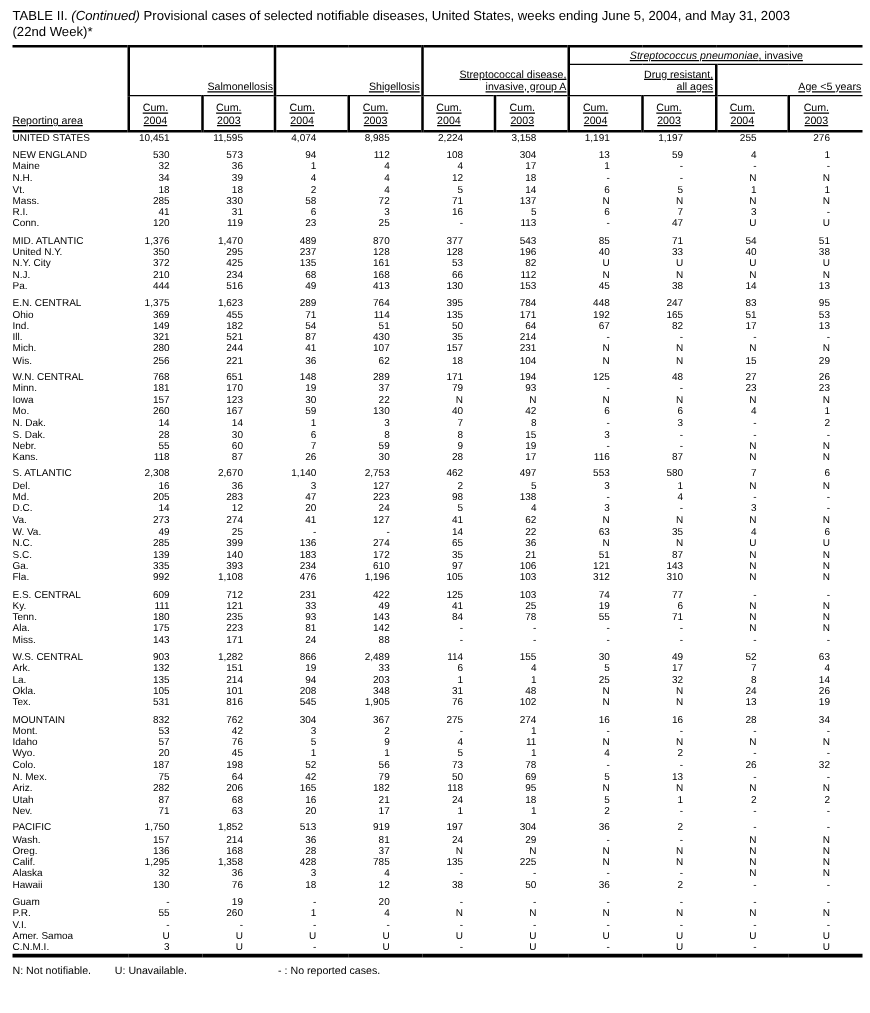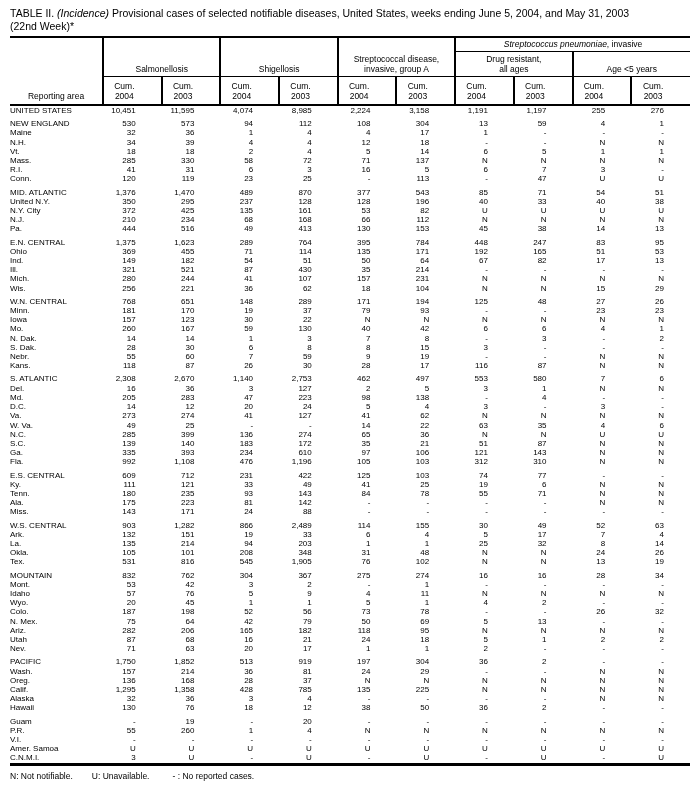--- a/index.html
+++ b/index.html
@@ -2,43 +2,43 @@
 <html><head>
 <meta charset="utf-8">
 <style>
   html,body{margin:0;padding:0;background:#fff;color:#000;}
   body{width:696px;height:810px;font-family:"Liberation Sans","DejaVu Sans",sans-serif;-webkit-font-smoothing:antialiased;}
   .page{padding:7px 6px 0 10px;}
   .title{font-size:10.5px;line-height:13px;letter-spacing:0;margin-bottom:3px;width:684px;}
   table.t{border-collapse:collapse;table-layout:fixed;width:680px;border-top:2.5px solid #000;border-bottom:3px solid #000;}
   col.c-area{width:93px;}
   col.c-num{width:58.7px;}
-  thead th{font-weight:normal;font-size:8.5px;padding:0;vertical-align:bottom;}
+  thead th{font-weight:normal;font-size:8.5px;padding:0;vertical-align:bottom;text-decoration:underline;}
   thead{border-bottom:2.5px solid #000;}
-  th.area{text-align:center;vertical-align:bottom;padding:0 0 3px 0;}
+  th.area{text-align:left;vertical-align:bottom;padding:0 0 3px 0;}
   th.vl{border-left:2px solid #000;}
   th.pneumo{border-bottom:1.2px solid #000;text-align:center;vertical-align:middle;height:13px;line-height:11px;}
-  th.g{border-bottom:1.2px solid #000;text-align:center;white-space:pre-line;line-height:9.5px;padding:2px 1px 2px 1px;height:20px;}
+  th.g{border-bottom:1.2px solid #000;text-align:right;white-space:pre-line;line-height:9.5px;padding:2px 1px 2px 1px;height:20px;}
   th.cum{text-align:center;white-space:pre-line;line-height:9.5px;padding:2px 16px 3px 0;height:22px;}
   td{font-size:8px;line-height:9.2px;padding:0;}
   td.area{text-align:left;white-space:nowrap;}
   td.num{text-align:right;padding-right:26px;white-space:nowrap;}
   tbody.gap tr:first-child td{padding-top:4px;}
   .footnotes{font-size:8.5px;line-height:10.5px;margin-top:5px;}
   .fn-row span{display:inline-block;}
   .fn1b{margin-left:19px;}
-  .fn1c{margin-left:23px;}
+  .fn1c{margin-left:73px;}
   i{font-style:italic;}
 </style>
 </head>
 <body>
 
 <div class="page">
   <div class="title">
-    <span>TABLE II. </span><i>(Incidence)</i><span> Provisional cases of selected notifiable diseases, United States, weeks ending June 5, 2004, and May 31, 2003</span><br>
+    <span>TABLE II. </span><i>(Continued)</i><span> Provisional cases of selected notifiable diseases, United States, weeks ending June 5, 2004, and May 31, 2003</span><br>
     <span>(22nd Week)*</span>
   </div>
 
   <table class="t" id="tbl">
     <colgroup>
       <col class="c-area">
       <col class="c-num">
         <col class="c-num">
         <col class="c-num">
         <col class="c-num">

